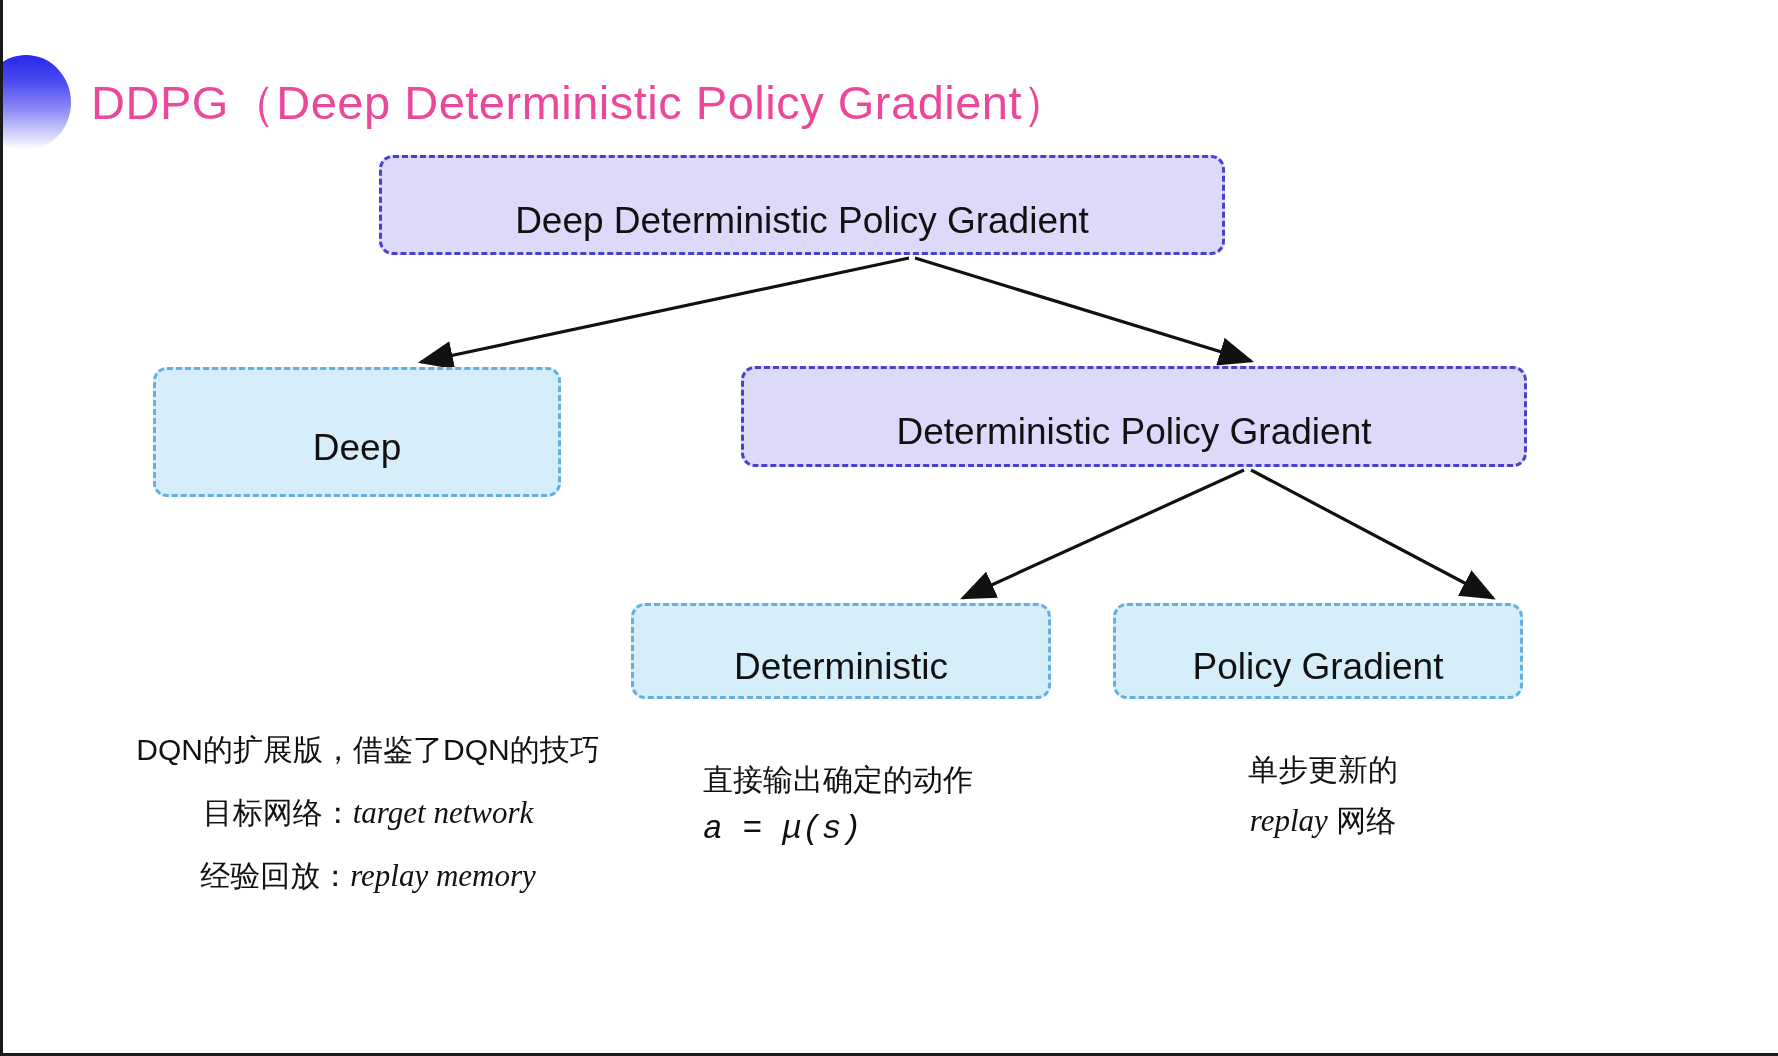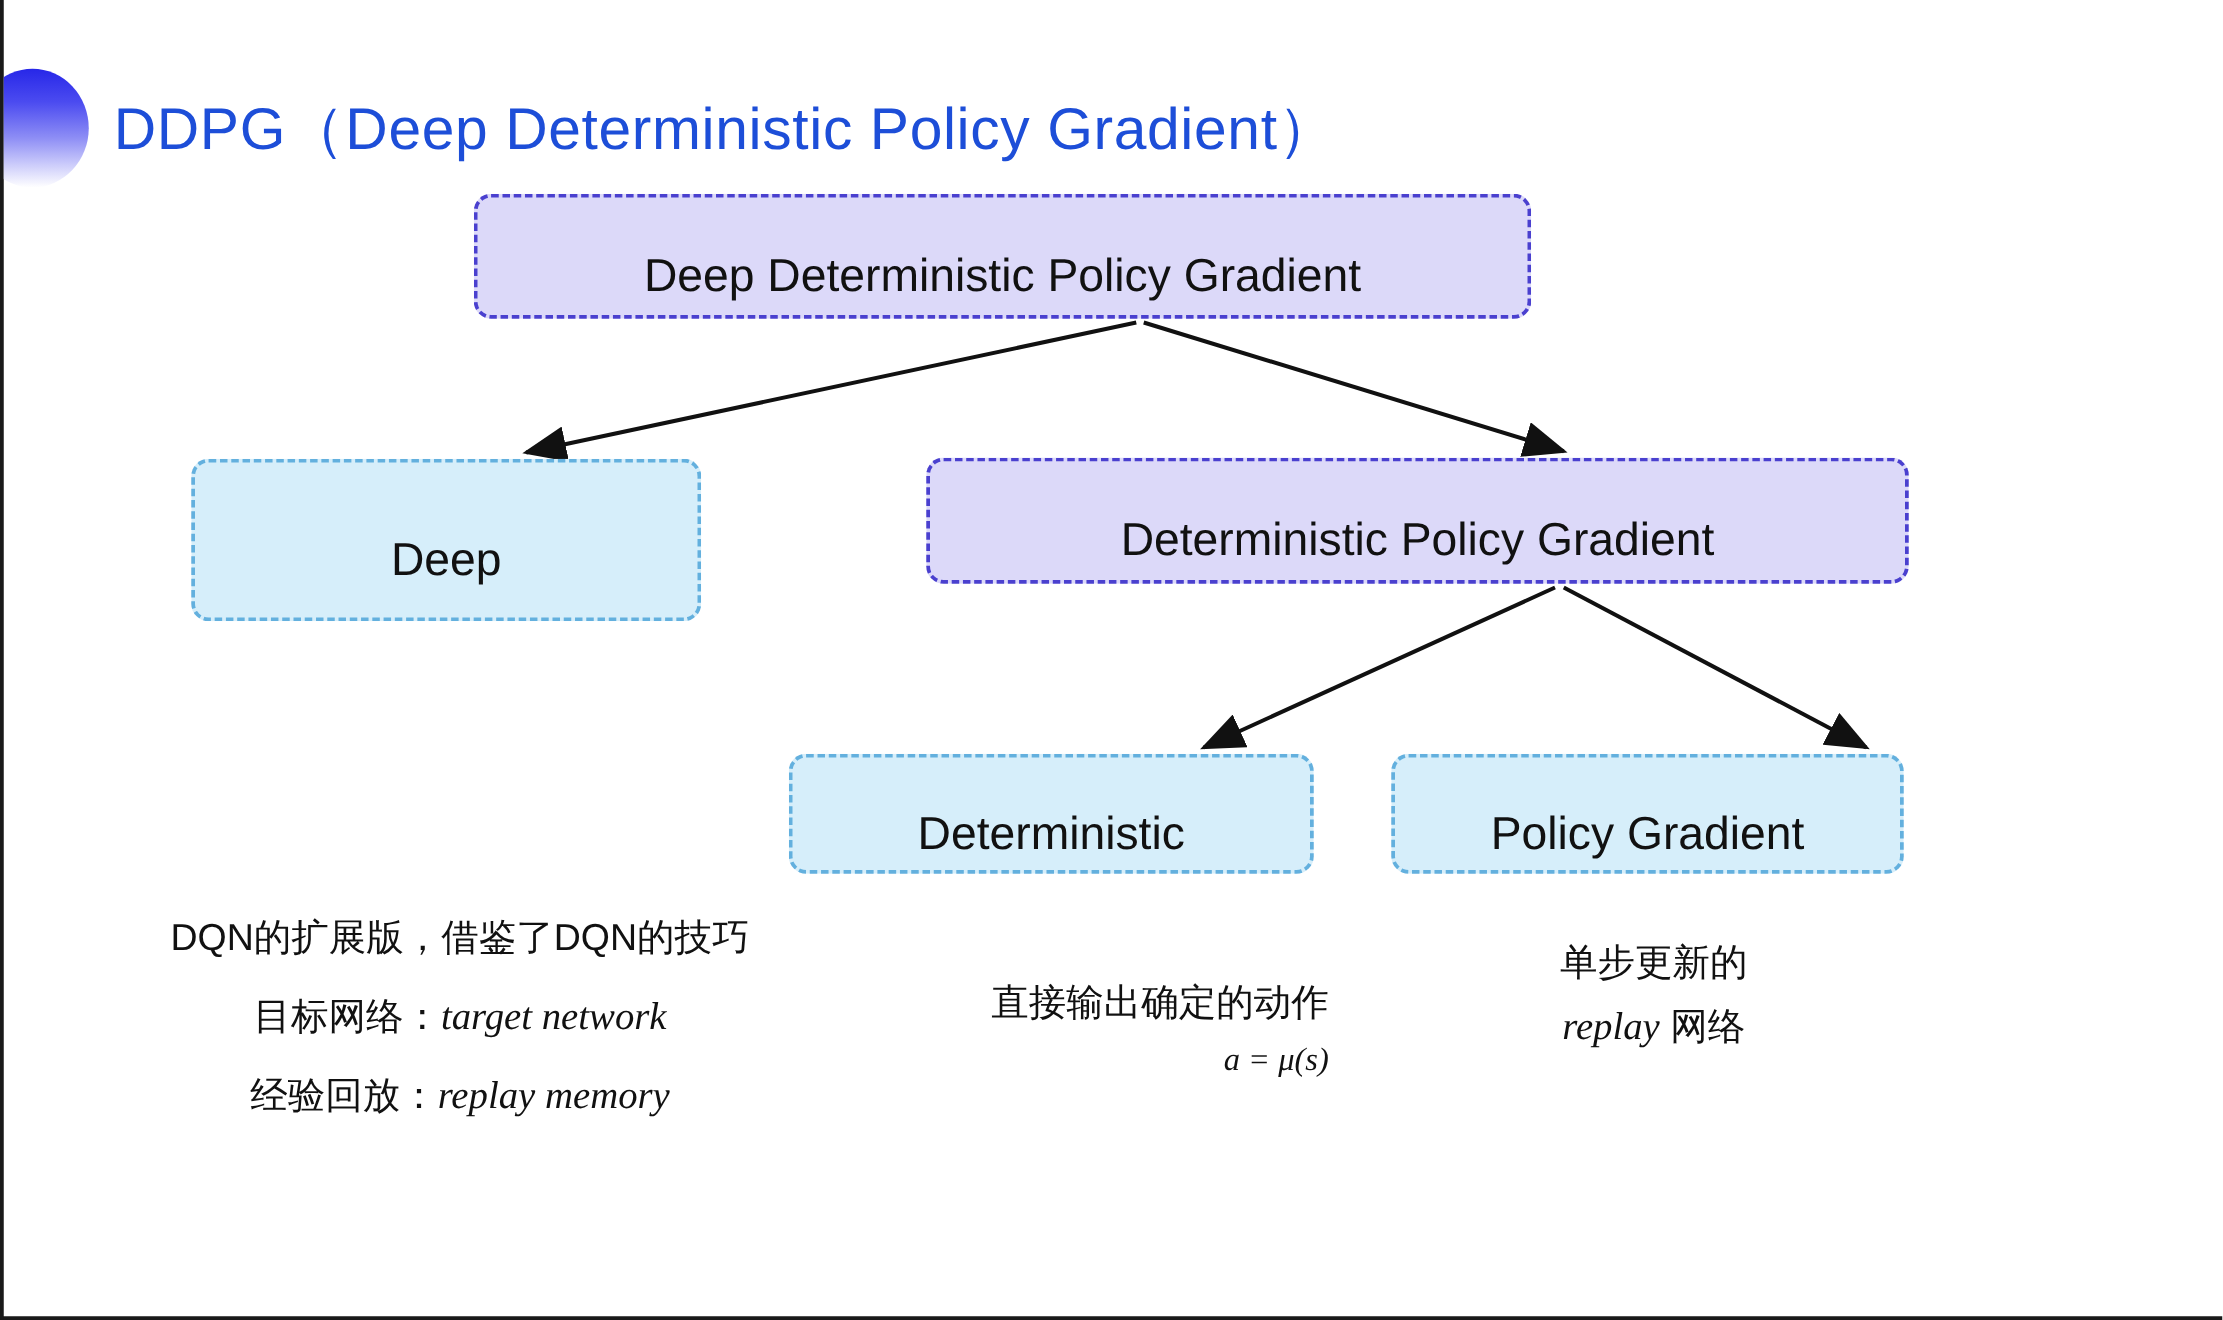--- a/index.html
+++ b/index.html
@@ -29,21 +29,21 @@
     width: 90px;
     height: 95px;
     border-radius: 50%;
     background: linear-gradient(to bottom, #2727e8 0%, #4b4bf0 28%, #8d8df5 58%, #cfcffb 82%, #ffffff 100%);
   }
   #page-title {
     position: absolute;
     left: 88px;
     top: 72px;
     font-size: 47px;
-    color: #1d4ed8;
+    color: #ec4899;
     font-family: "Liberation Sans", sans-serif;
     font-weight: 400;
     letter-spacing: 0.5px;
     white-space: nowrap;
   }
 
   
   .node {
     position: absolute;
     box-sizing: border-box;
@@ -99,29 +99,29 @@
   .cap-cn { font-size: 30px; }
   .cap-it {
     font-family: "Liberation Serif", serif;
     font-style: italic;
     font-size: 31px;
   }
   .cap-line { display: block; }
 
   #cap-left  { left: 130px; top: 730px; text-align: center; width: 470px; }
   #cap-left .cap-line { margin-bottom: 22px; }
-  #cap-mid   { left: 700px; top: 782px; text-align: right; width: 360px; }
+  #cap-mid   { left: 700px; top: 760px; text-align: left; width: 360px; }
   #cap-mid .cap-line { margin-bottom: 10px; }
   #cap-right { left: 1150px; top: 750px; text-align: center; width: 340px; }
   #cap-right .cap-line { margin-bottom: 10px; }
 
   .formula {
-    font-family: Liberation Serif, serif;
+    font-family: Liberation Mono, monospace;
     font-style: italic;
-    font-size: 26px;
+    font-size: 33px;
   }
 </style>
 </head>
 <body>
 
 <div id="slide">
 
   <div id="title-deco"></div>
   <div id="page-title">DDPG（Deep Deterministic Policy Gradient）</div>
 

